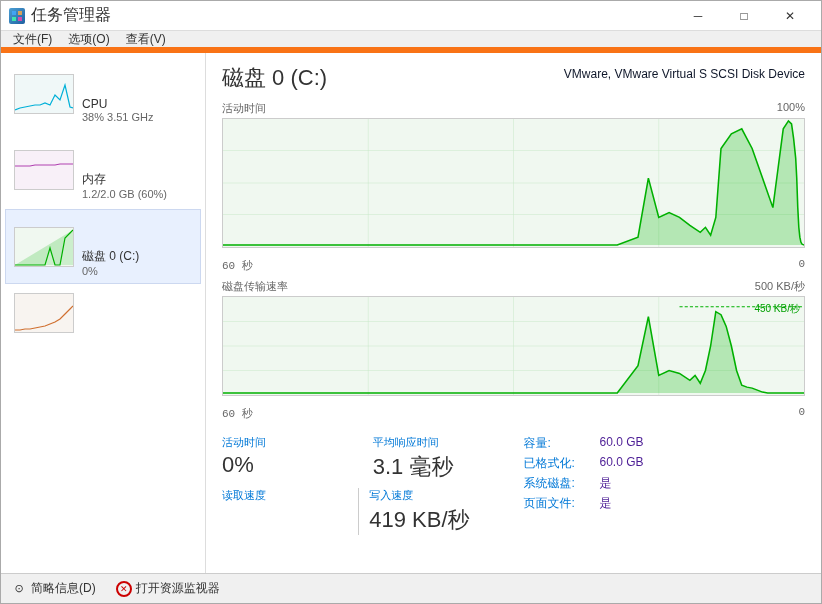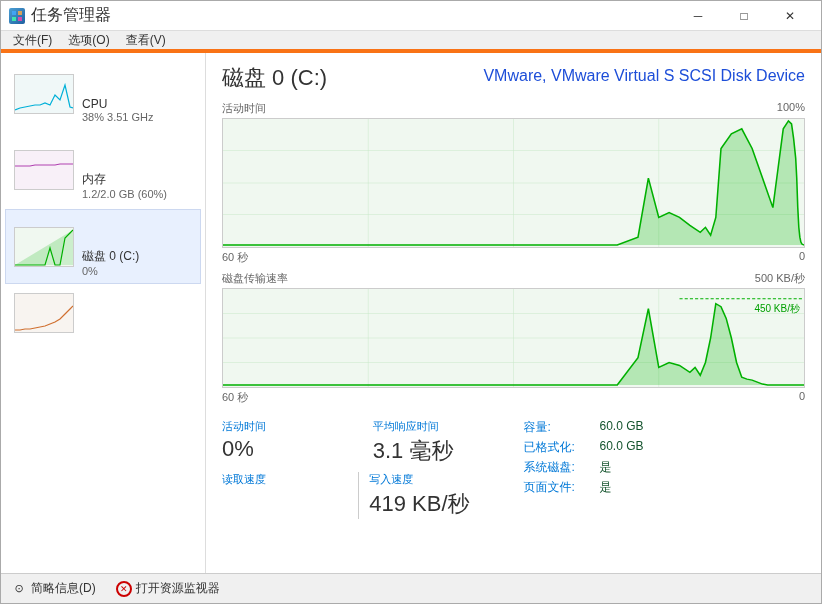--- a/index.html
+++ b/index.html
@@ -57,21 +57,21 @@
       cursor: pointer;
       font-size: 12px;
       color: #333;
     }
     .menu-bar {
       background: #f0f0f0;
       height: 22px;
       display: flex;
       align-items: center;
       padding: 0 4px;
-      border-bottom: 4px solid #f97316;
+      border-bottom: 6px solid #f97316;
     }
     .menu-item {
       padding: 2px 8px;
       cursor: pointer;
       font-size: 12px;
       color: #333;
     }
     .tab-bar {
       background: #f0f0f0;
       height: 26px;
@@ -142,21 +142,21 @@
       flex-direction: column;
       overflow: hidden;
     }
     .detail-header {
       display: flex;
       justify-content: space-between;
       align-items: flex-start;
       margin-bottom: 8px;
     }
     .detail-title { font-size: 22px; font-weight: 300; color: #333; }
-    .detail-device { font-size: 16px; color: #1d4ed8; text-align: right; padding-top: 4px; }
+    .detail-device { font-size: 12px; color: #0f172a; text-align: right; padding-top: 4px; }
     .chart-section { margin-bottom: 6px; flex-shrink: 0; }
     .chart-label-row {
       display: flex;
       justify-content: space-between;
       font-size: 11px;
       color: #666;
       margin-bottom: 2px;
     }
     .chart-container {
       width: 100%;
@@ -172,21 +172,22 @@
       border: 1px solid #ccc;
       background: #f0f8f0;
       position: relative;
       overflow: hidden;
     }
     .chart-x-labels {
       display: flex;
       justify-content: space-between;
       font-size: 11px;
       color: #666;
-      margin-top: 2px;
+      margin-top: 10px;
+      font-family: Liberation Mono, monospace;
     }
     .stats-section {
       display: flex;
       margin-top: 8px;
       gap: 0;
     }
     .stats-left { flex: 1; }
     .stats-right { flex: 1; padding-left: 20px; }
     .stat-row {
       display: flex;
@@ -195,21 +196,21 @@
     }
     .stat-block { flex: 1; }
     .stat-label { font-size: 11px; color: #0078d7; margin-bottom: 2px; }
     .stat-value { font-size: 22px; font-weight: 300; color: #333; }
     .stat-table-row {
       display: flex;
       margin-bottom: 3px;
       gap: 6px;
     }
     .stat-table-key { color: #0078d7; font-size: 12px; width: 70px; }
-    .stat-table-val { color: #14532d; font-size: 12px; }
+    .stat-table-val { color: #4c1d95; font-size: 12px; }
     .bottom-bar {
       height: 30px;
       background: #f0f0f0;
       border-top: 1px solid #ccc;
       display: flex;
       align-items: center;
       padding: 0 10px;
       gap: 20px;
     }
     .bottom-btn {
@@ -361,21 +362,21 @@
             <line x1="0" y1="50" x2="560" y2="50" stroke="#c8e8c8" stroke-width="0.5"></line>
             <line x1="0" y1="75" x2="560" y2="75" stroke="#c8e8c8" stroke-width="0.5"></line>
             <line x1="140" y1="0" x2="140" y2="100" stroke="#c8e8c8" stroke-width="0.5"></line>
             <line x1="280" y1="0" x2="280" y2="100" stroke="#c8e8c8" stroke-width="0.5"></line>
             <line x1="420" y1="0" x2="420" y2="100" stroke="#c8e8c8" stroke-width="0.5"></line>
 
             <line x1="440" y1="10" x2="560" y2="10" stroke="#00b000" stroke-width="1" stroke-dasharray="3,2"></line>
 
             <polyline points="0,98 20,98 40,98 60,98 80,98 100,98 120,98 140,98 160,98 180,98 200,98 220,98 240,98 260,98 280,98 300,98 320,98 340,98 360,98 380,98 400,70 410,20 420,80 430,75 440,78 450,85 455,80 460,88 465,75 470,50 475,15 480,18 485,30 490,50 495,75 500,90 505,92 510,93 515,95 520,97 525,98 530,98 540,98 550,98 558,98 560,98" fill="rgba(0,180,0,0.25)" stroke="#00b000" stroke-width="1.5"></polyline>
           </svg>
-          <div style="position:absolute;right:4px;top:13px;font-size:10px;color:#00a000;">450 KB/秒</div>
+          <div style="position:absolute;right:4px;top:5px;font-size:10px;color:#00a000;">450 KB/秒</div>
         </div>
         <div class="chart-x-labels">
           <span>60 秒</span>
           <span>0</span>
         </div>
       </div>
 
       <div class="stats-section">
         <div class="stats-left">
           <div class="stat-row">

